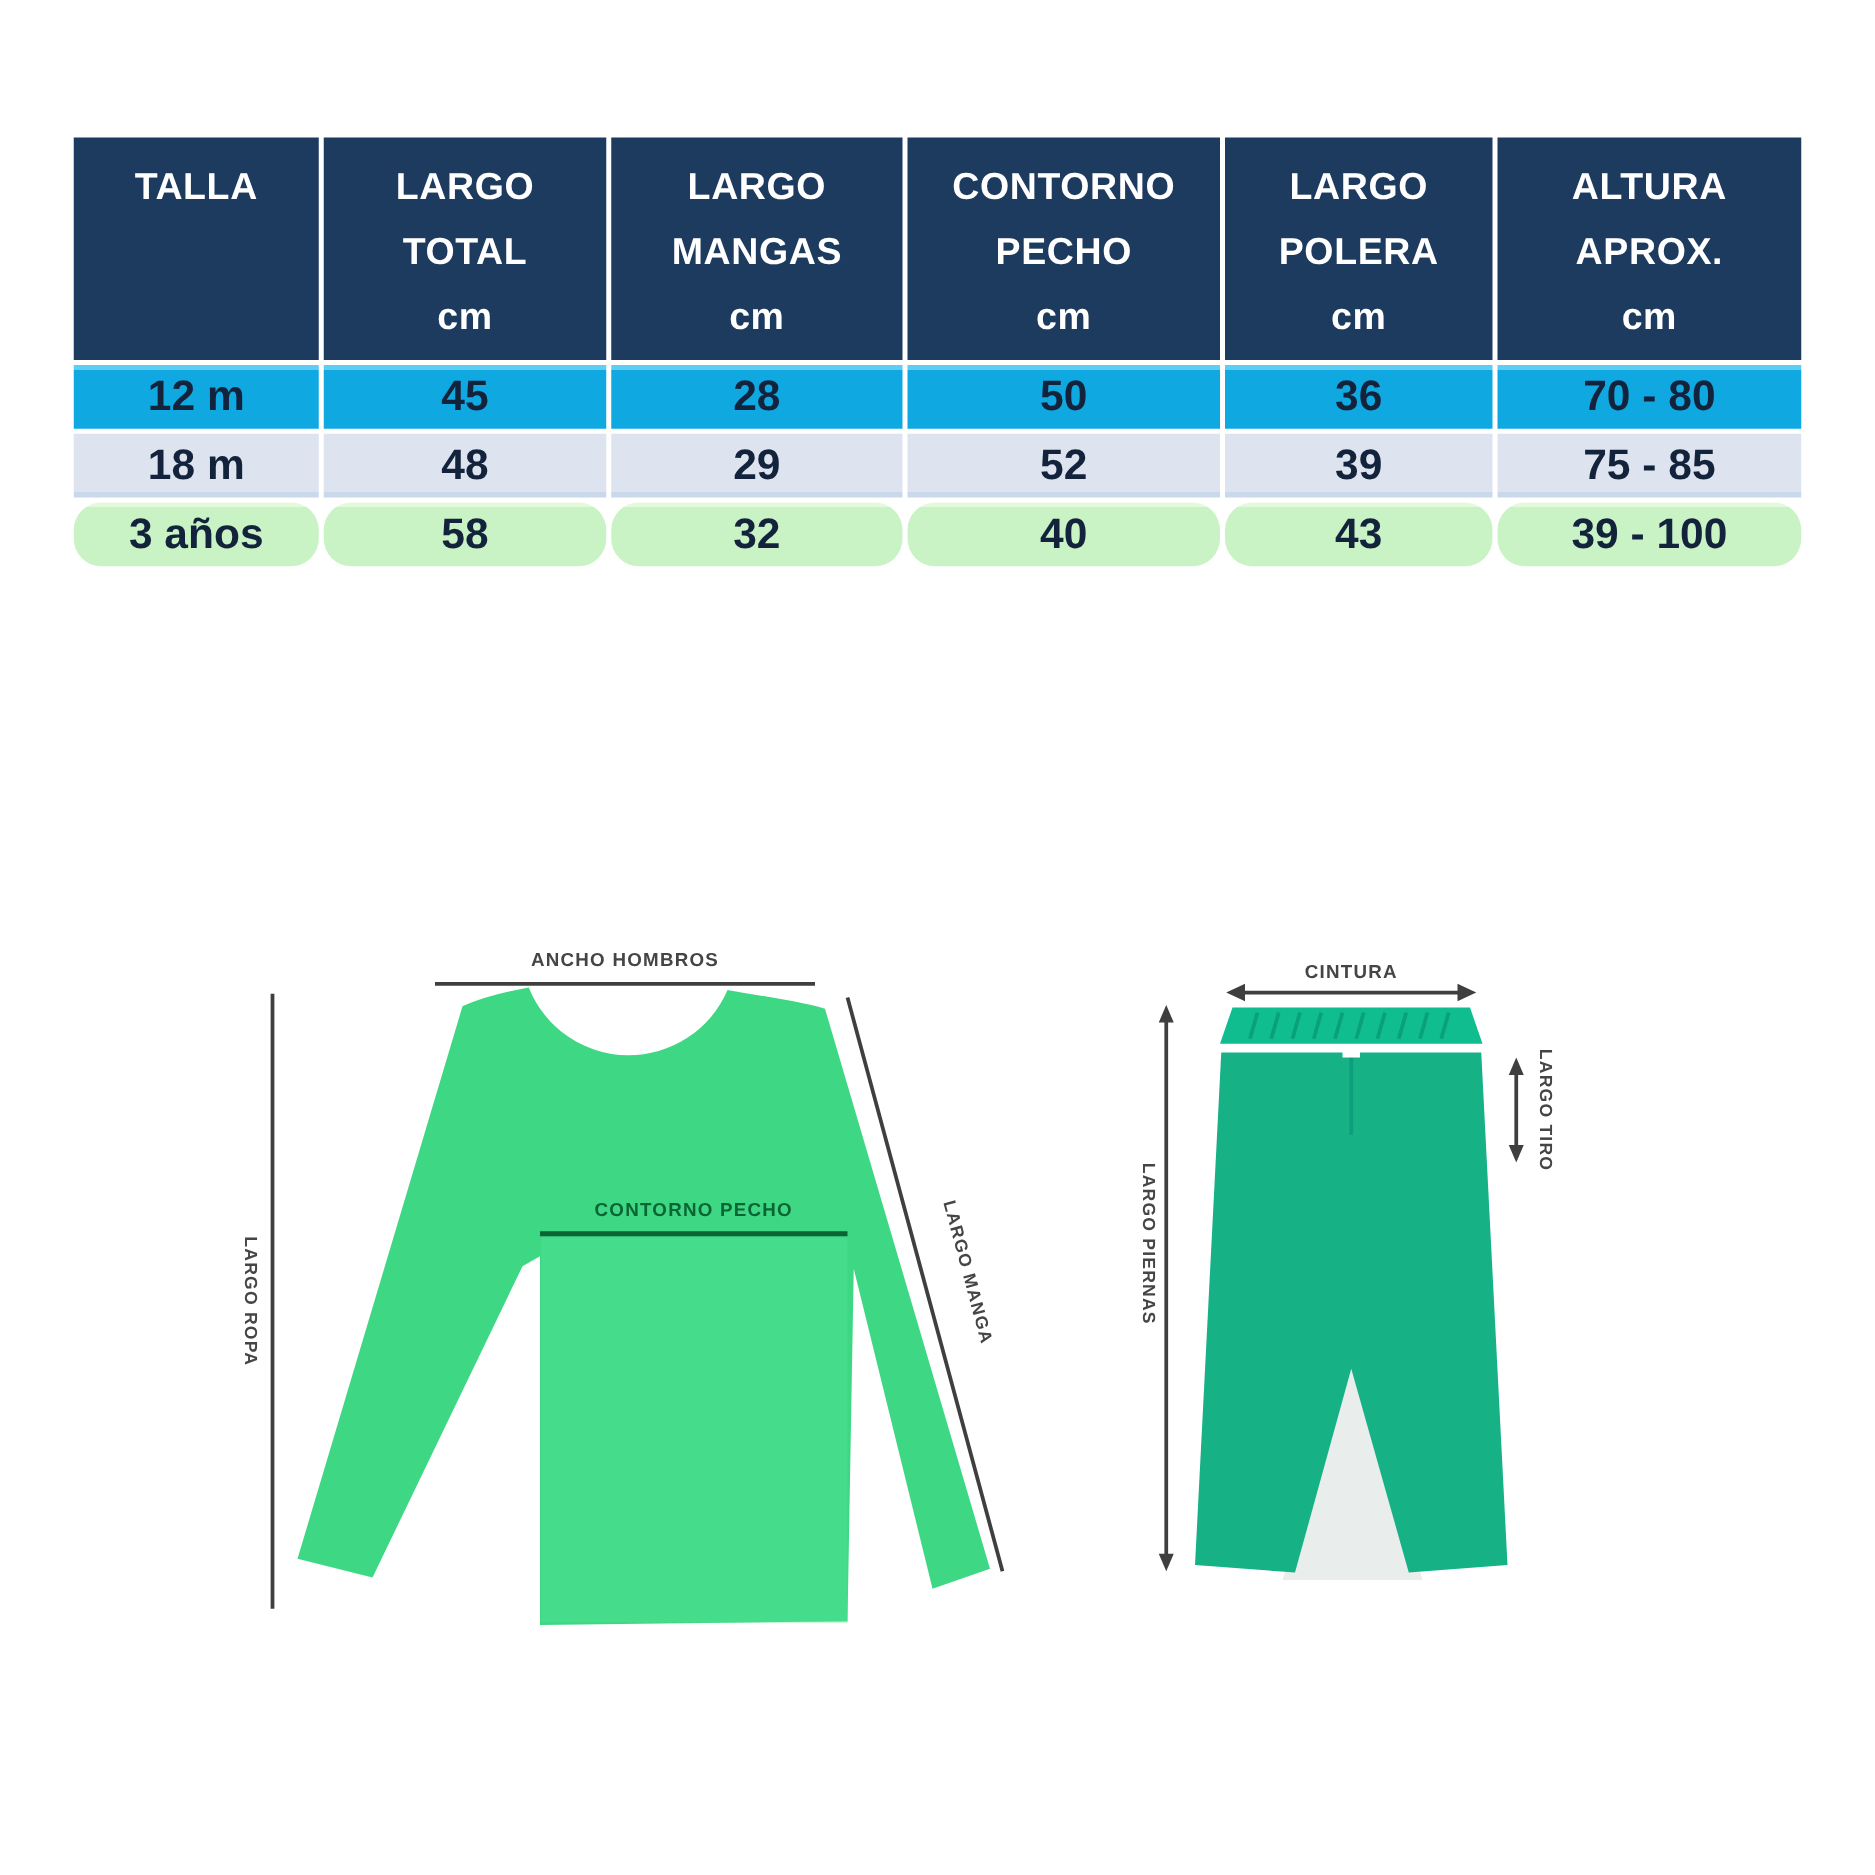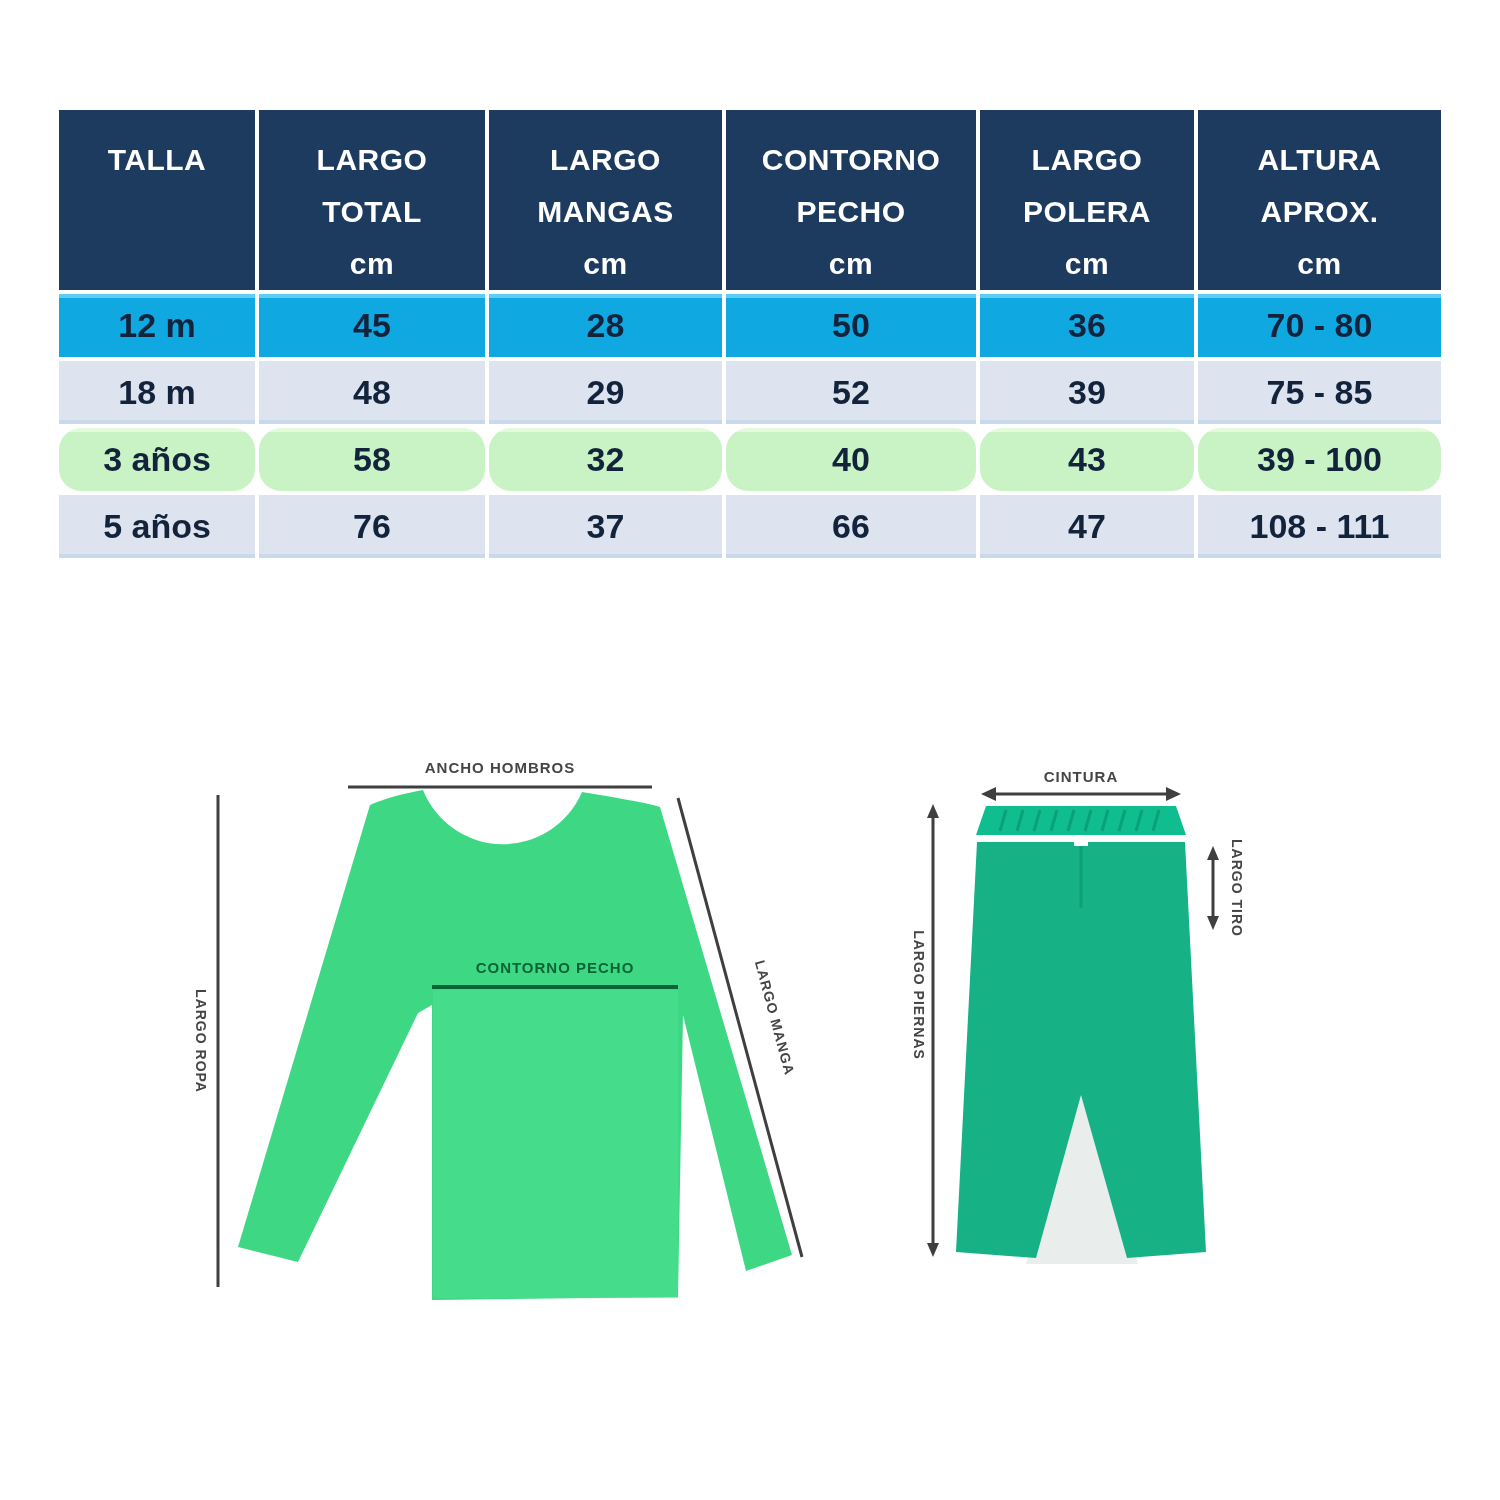--- a/index.html
+++ b/index.html
@@ -10,28 +10,28 @@
   }
 
   
   table.size-table {
     position:absolute; left:55px; top:106px; width:1390px;
     border-collapse:separate; border-spacing:4px;
     table-layout:fixed;
   }
   .size-table th {
     background:#1d3a5f; color:#ffffff; height:178px;
-    vertical-align:top; padding-top:24px;
+    vertical-align:top; padding-top:14px;
     font-size:30px; font-weight:bold; text-align:center;
     letter-spacing:0.5px;
   }
   .h-title { line-height:52px; word-spacing:400px; }
   .h-unit  { line-height:52px; }
   .size-table td {
-    height:63px; text-align:center; vertical-align:middle;
+    height:51px; text-align:center; vertical-align:middle;
     font-size:34px; font-weight:bold; color:#13233c;
   }
   tr.r-blue td {
     background:linear-gradient(180deg,#5ecdf2 0,#5ecdf2 4px,#0fa8e1 4px);
   }
   tr.r-light td {
     background:linear-gradient(180deg,#dde4ef 0,#dde4ef calc(100% - 4px),#c9d8ea calc(100% - 4px));
     text-align:center;
   }
   tr.r-green td {
@@ -121,28 +121,20 @@
         <td>39</td>
         <td>75 - 85</td>
       </tr>
       <tr class="r-green">
         <td>3 años</td>
         <td>58</td>
         <td>32</td>
         <td>40</td>
         <td>43</td>
         <td>39 - 100</td>
-      </tr>
-      <tr class="r-light">
-        <td>5 años</td>
-        <td>76</td>
-        <td>37</td>
-        <td>66</td>
-        <td>47</td>
-        <td>108 - 111</td>
       </tr>
     </tbody>
   </table>
 
   <svg id="shirt-svg" class="diagram" width="660" height="575" viewBox="0 0 660 575">
 
     <path fill="#3ed885" d="M 200 70
          C 215 63 236 58 253 55
          A 86 86 0 0 0 412 57
          C 440 62 470 66 490 72

